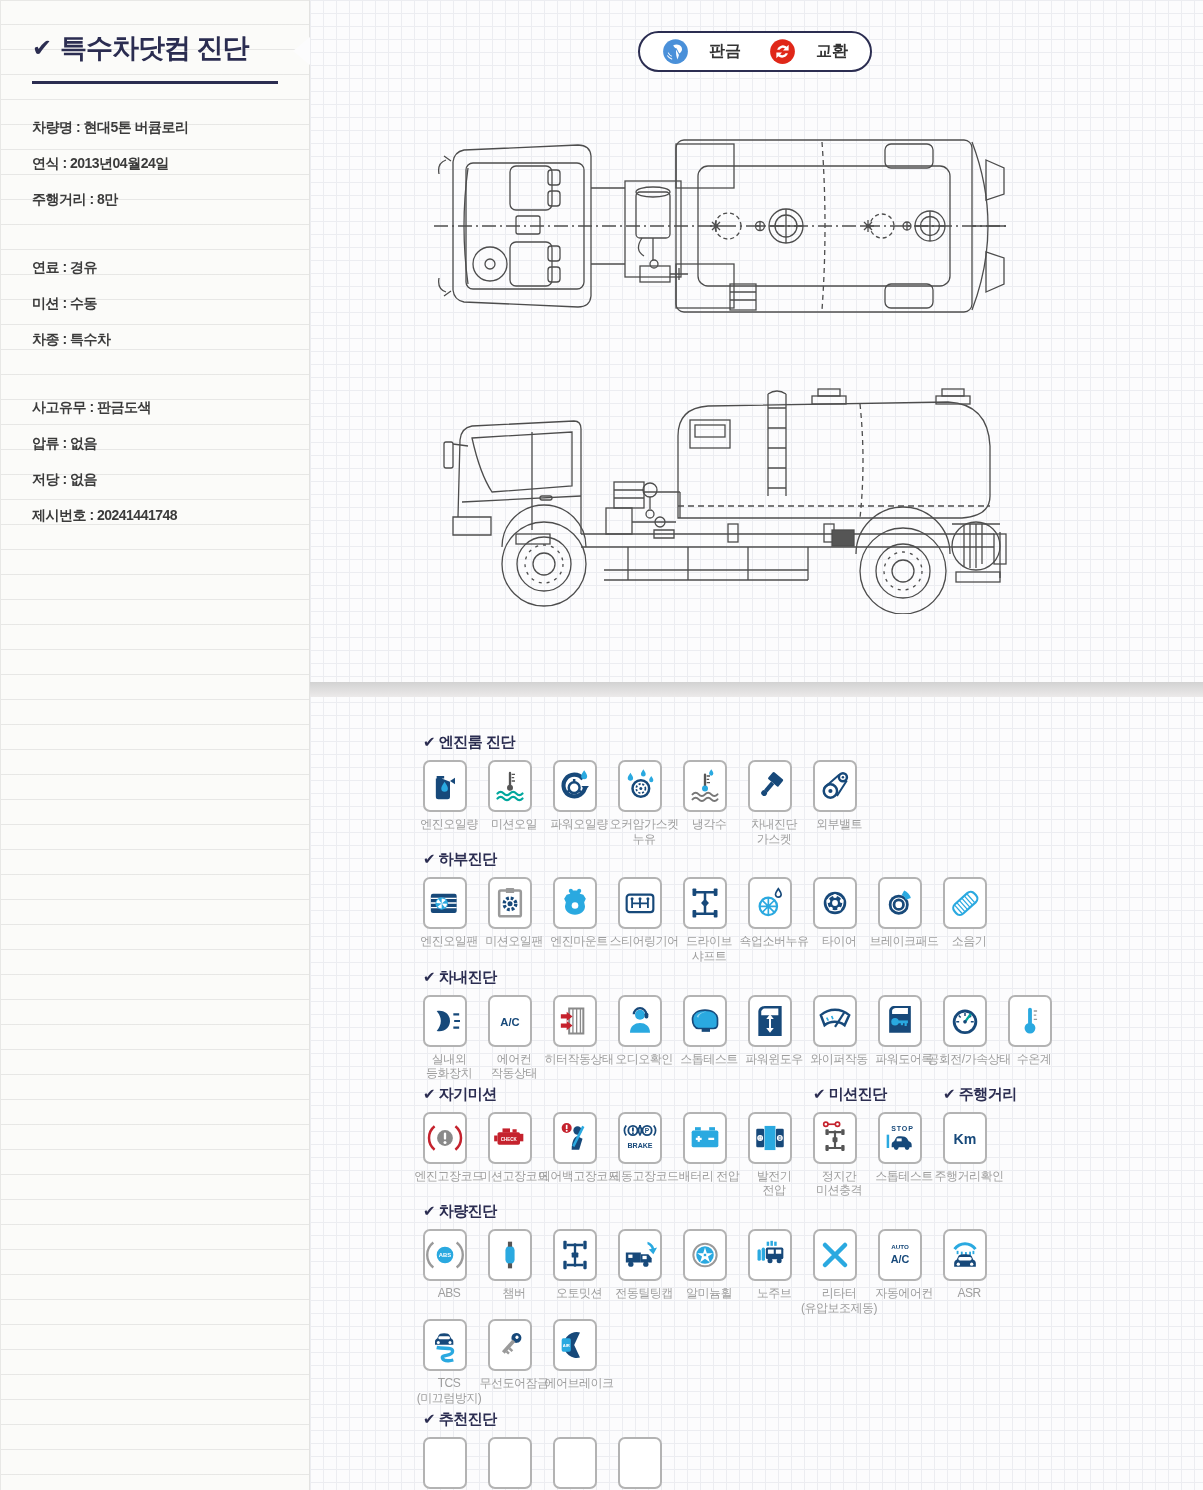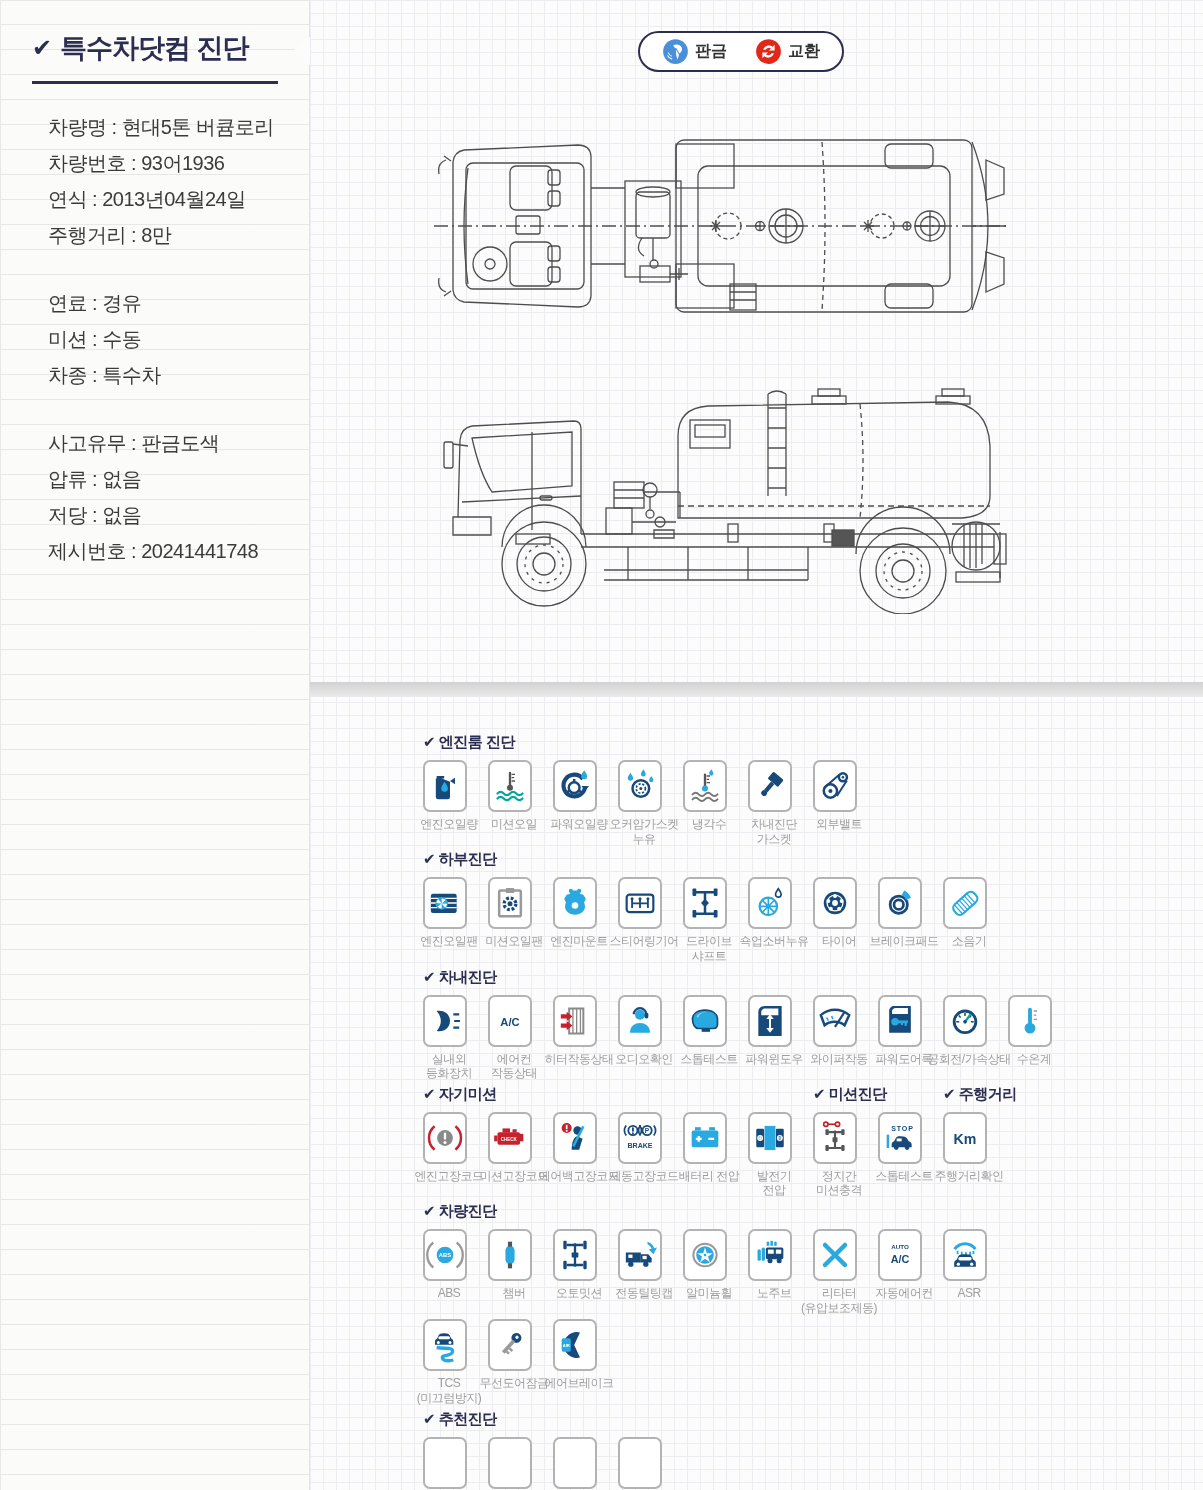--- a/index.html
+++ b/index.html
@@ -9,31 +9,31 @@
   .sidebar{position:relative;flex:0 0 310px;width:310px;height:100%;box-sizing:border-box;
     padding:30px 0 0 32px;
     background-color:#fbfbf9;
     background-image:repeating-linear-gradient(to bottom, transparent 0, transparent 24px, rgba(185,185,185,.30) 24px, rgba(185,185,185,.30) 25px);
     box-shadow:inset -1px 0 0 #e3e3e1, inset 1px 0 0 #e8e8e6, inset 0 1px 0 #e8e8e6;}
   .notch{position:absolute;right:0;top:37px;width:0;height:0;
     border-top:14px solid transparent;border-bottom:14px solid transparent;border-right:17px solid #fcfcfd;}
   .s-title{display:flex;align-items:center;gap:9px;color:#2b2d51;font-size:27px;font-weight:bold;
     padding-bottom:15px;border-bottom:3px solid #2b2d51;width:246px;letter-spacing:-1px;}
   .s-title .chk{font-size:24px;}
-  .fields{margin-top:25px;font-size:20px;color:#3b3b3b;font-weight:400;letter-spacing:-0.5px;margin-left:16px;}
+  .fields{margin-top:25px;font-size:14px;color:#3b3b3b;font-weight:700;letter-spacing:-0.5px;}
   .fgroup{margin-bottom:32px;}
   .frow{line-height:36px;}
   
   .main{position:relative;flex:1;height:100%;
     background-color:#fcfcfd;
     background-image:linear-gradient(#ecedf1 1px,transparent 1px),linear-gradient(90deg,#ecedf1 1px,transparent 1px);
     background-size:13px 13px;}
   .legend{position:absolute;left:328px;top:31px;display:flex;align-items:center;gap:28px;height:41px;
     padding:0 22px;background:#fff;border:2px solid #2b2d51;border-radius:23px;box-sizing:border-box;}
-  .legend-item{display:flex;align-items:center;gap:6px;font-size:16px;font-weight:bold;color:#333;}
+  .legend-item{display:flex;align-items:center;gap:20px;font-size:16px;font-weight:bold;color:#333;}
   .truck-top{position:absolute;left:120px;top:126px;}
   .truck-side{position:absolute;left:118px;top:384px;}
   .divider{position:absolute;left:0;top:682px;width:100%;height:15px;background:linear-gradient(#d2d2d2,#eceaea);}
   
   .diag{position:absolute;left:113px;top:733px;width:720px;}
   .sec{margin-bottom:0;}
   .sec-h{display:flex;gap:7px;align-items:center;font-size:15px;font-weight:bold;color:#2b2d51;margin-bottom:8px;letter-spacing:-0.5px;}
   .row{display:flex;gap:13px;margin-bottom:4px;align-items:flex-start;}
   .cell{width:52px;flex:0 0 52px;}
   .box{width:44px;height:52px;background:#fff;border:2px solid #b3b3b3;border-radius:7px;box-sizing:border-box;
@@ -51,21 +51,20 @@
 
   <aside class="sidebar">
     <div class="notch"></div>
     <div class="s-title">
       <span class="chk">✔</span>
       <span>특수차닷컴 진단</span>
     </div>
     <div class="fields" id="fields">
         <div class="fgroup">
           <div class="frow">차량명 : 현대5톤 버큠로리</div>
-          <div class="frow">차량번호 : 93어1936</div>
           <div class="frow">연식 : 2013년04월24일</div>
           <div class="frow">주행거리 : 8만</div>
         </div>
         <div class="fgroup">
           <div class="frow">연료 : 경유</div>
           <div class="frow">미션 : 수동</div>
           <div class="frow">차종 : 특수차</div>
         </div>
         <div class="fgroup">
           <div class="frow">사고유무 : 판금도색</div>

